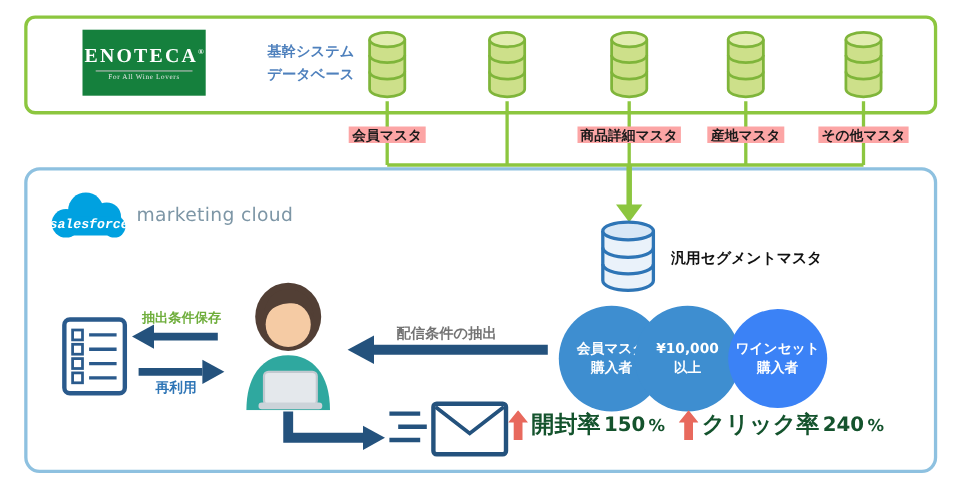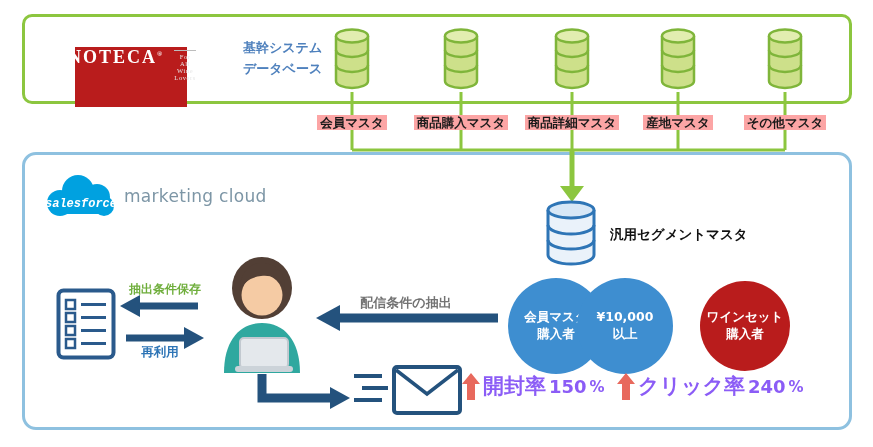--- a/index.html
+++ b/index.html
@@ -15,22 +15,22 @@
     left:22px; top:14px; width:830px; height:90px;
     border:3px solid #8cc63f; border-radius:10px; background:#fff; z-index:1;
   }
   .bottom-box {
     left:22px; top:152px; width:830px; height:278px;
     border:3px solid #8ec1e0; border-radius:14px; background:#fff; z-index:1;
   }
 
   
   .enoteca {
-    left:75px; top:27px; width:112px; height:60px; background:#b91c1c; color:#fff;
-    display:flex; flex-direction:row; justify-content:center; text-align:center; z-index:3;margin-top:20px;
+    left:75px; top:27px; width:112px; height:60px; background:#15803d; color:#fff;
+    display:flex; flex-direction:column; justify-content:center; text-align:center; z-index:3;
   }
   .enoteca .brand {
     font-family:"Liberation Serif","DejaVu Serif",serif;
     font-size:18px; font-weight:bold; letter-spacing:2px;
   }
   .enoteca .mark { font-size:7px; vertical-align:super; letter-spacing:0; }
   .enoteca .tagline {
     font-family:"Liberation Serif","DejaVu Serif",serif;
     font-size:6.5px; letter-spacing:0.6px; color:#e8e8e8;
     margin:3px 12px 0; padding-top:2px; border-top:1px solid #bdbdbd;
@@ -63,34 +63,34 @@
   }
 
   
   .vcircle {
     border-radius:50%; display:flex; flex-direction:column; align-items:center;
     justify-content:center; color:#fff; font-weight:bold; font-size:12.5px;
     line-height:1.35; text-align:center; z-index:2;
   }
   .venn-1 { left:508px; top:278px; width:96px; height:96px; background:#3e8ed0; }
   .venn-2 { left:577px; top:278px; width:96px; height:96px; background:#3e8ed0; }
-  .venn-3 { left:700px; top:281px; width:90px; height:90px; background:#b91c1c; z-index:3; }
+  .venn-3 { left:662px; top:281px; width:90px; height:90px; background:#3b82f6; z-index:3; }
 
   .person { left:202px; top:248px; z-index:3; }
   .doc { left:56px; top:288px; z-index:3; }
   .envelope { left:352px; top:360px; z-index:3; }
 
   .lbl { font-weight:bold; z-index:4; text-align:center; }
   .lbl-save    { left:105px; top:281px; width:120px; color:#6fae3c; font-size:12px; }
   .lbl-reuse   { left:118px; top:344px; width:84px;  color:#2e75b6; font-size:12.5px; }
   .lbl-extract { left:338px; top:294px; width:136px; color:#737373; font-size:13px; }
 
   
   .metric {
-    display:flex; align-items:center; gap:3px; color:#8b5cf6; z-index:3;justify-content:flex-end;
+    display:flex; align-items:center; gap:3px; color:#14532d; z-index:3;justify-content:flex-end;
   }
   .metric-1 { left:462px; top:372px; }
   .metric-2 { left:617px; top:372px; }
   .metric .mlabel { font-size:21px; font-weight:bold; }
   .metric .mvalue { font-size:18px; font-weight:bold; }
   .metric .munit  { font-size:15px; font-weight:bold; align-self:flex-end; padding-bottom:4px; }
 </style>
 </head>
 <body>
 
@@ -143,21 +143,20 @@
   <div class="abs cyl" style="left:767px">
     <svg width="36" height="62" viewBox="0 0 36 62">
         <path d="M2,8 L2,53 A16,7 0 0 0 34,53 L34,8" fill="#cde08a" stroke="#7fb53a" stroke-width="2.5"></path>
         <path d="M2,22 A16,7 0 0 0 34,22" fill="none" stroke="#7fb53a" stroke-width="2.5"></path>
         <path d="M2,37 A16,7 0 0 0 34,37" fill="none" stroke="#7fb53a" stroke-width="2.5"></path>
         <ellipse cx="18" cy="8" rx="16" ry="6.5" fill="#e2edb0" stroke="#7fb53a" stroke-width="2.5"></ellipse>
       </svg>
   </div>
 
   <div class="abs dblabel" style="left:292px"><span>会員マスタ</span></div>
-  <div class="abs dblabel" style="left:401px"><span>商品購入マスタ</span></div>
   <div class="abs dblabel" style="left:512px"><span>商品詳細マスタ</span></div>
   <div class="abs dblabel" style="left:618px"><span>産地マスタ</span></div>
   <div class="abs dblabel" style="left:725px"><span>その他マスタ</span></div>
 
   <svg class="abs overlay" width="873" height="447" viewBox="0 0 873 447">
     <g>
       <path d="M352,92 V150 M461,92 V150 M572,92 V150 M678,92 V150 M785,92 V150" fill="none" stroke="#8cc63f" stroke-width="3"></path>
       <path d="M352,150 H785" fill="none" stroke="#8cc63f" stroke-width="3"></path>
       <path d="M572,150 V188" fill="none" stroke="#8cc63f" stroke-width="5"></path>
       <polygon points="560,186 584,186 572,202" fill="#8cc63f"></polygon>

